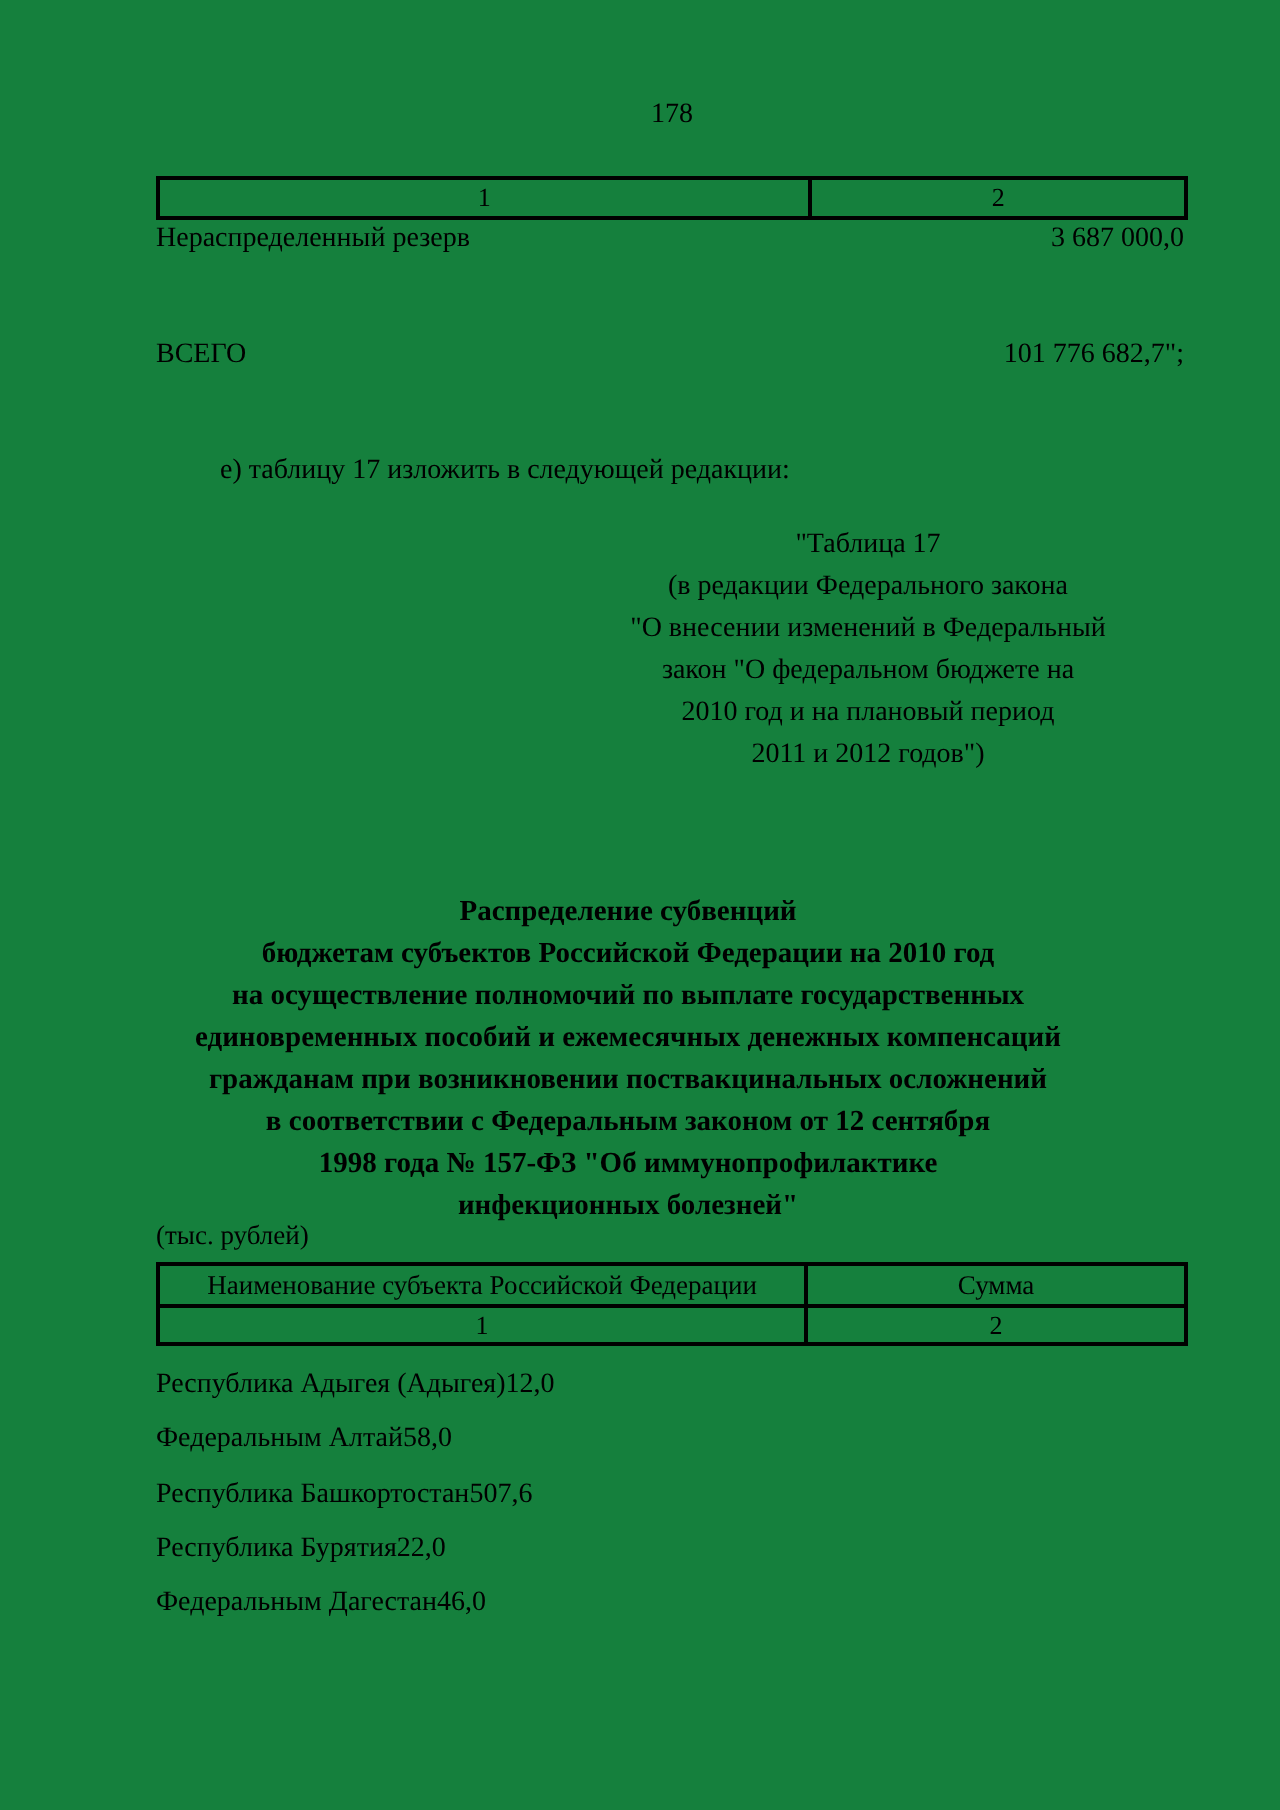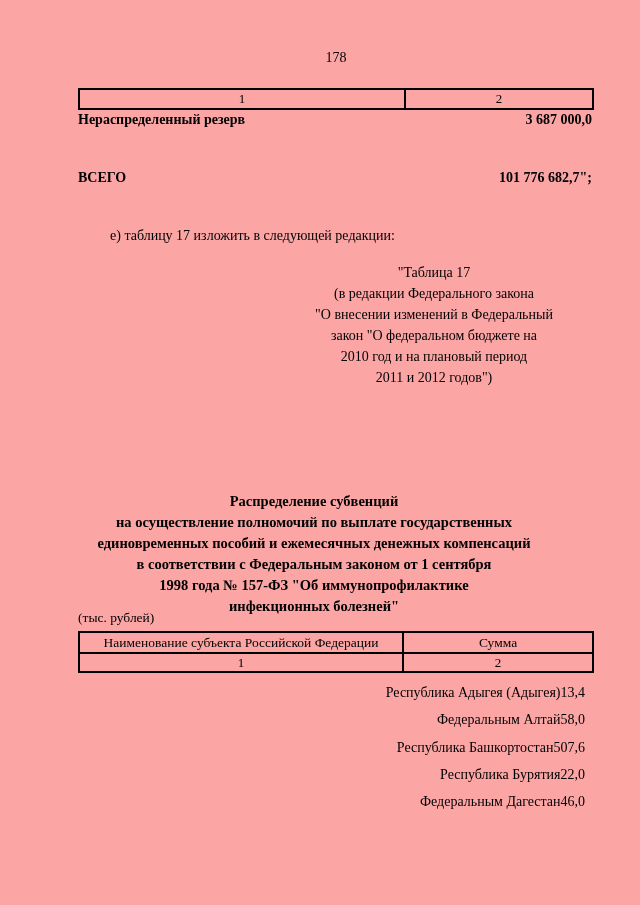--- a/index.html
+++ b/index.html
@@ -12,21 +12,21 @@
     height: 905px;
     font-family: "Liberation Serif", "DejaVu Serif", serif;
     color: #000;
     position: relative;
     overflow: hidden;
   }
   .page {
     position: relative;
     width: 640px;
     height: 905px;
-    background: #fca5a5;
+    background: #15803d;
   }
   .abs { position: absolute; }
 
   .page-number {
     top: 50px; left: 78px; width: 516px;
     text-align: center;
     font-size: 14px;
   }
 
   
@@ -45,21 +45,21 @@
   }
   .table1 .c2 {
     flex: 1;
     display: flex; align-items: center; justify-content: center;
   }
 
   .amount-row {
     left: 78px; width: 514px;
     display: flex;
     justify-content: space-between;
-    font-weight: bold;
+    font-weight: normal;
     font-size: 14px;
   }
   .amount-row.r1 { top: 112px; }
   .amount-row.r2 { top: 170px; }
 
   .para {
     top: 228px; left: 110px;
     font-size: 14px;
   }
 
@@ -69,21 +69,20 @@
     font-size: 14px;
     line-height: 21px;
   }
 
   .title-block {
     top: 446px; left: 64px; width: 500px;
     text-align: center;
     font-weight: bold;
     font-size: 14.5px;
     line-height: 21px;
-    margin-top: 45px;
   }
 
   .units-note {
     top: 610px; left: 78px; width: 500px;
     font-size: 13.5px;
   }
 
   
   .table2 {
     top: 631px; left: 78px; width: 516px;
@@ -107,21 +106,21 @@
     display: flex; align-items: center; justify-content: center;
   }
   .table2 .hc2 {
     flex: 1;
     display: flex; align-items: center; justify-content: center;
   }
 
   .data-row {
     left: 78px; width: 507px;
     display: flex;
-    justify-content: flex-end;
+    justify-content: flex-start;
     font-size: 14px;
     font-family: Liberation Serif, serif;
   }
 </style>
 </head>
 <body>
 
 <div class="page">
 
   <div class="abs page-number">178</div>
@@ -147,43 +146,45 @@
     <div>"Таблица 17</div>
     <div>(в редакции Федерального закона</div>
     <div>"О внесении изменений в Федеральный</div>
     <div>закон "О федеральном бюджете на</div>
     <div>2010  год и на плановый период</div>
     <div>2011 и 2012 годов")</div>
   </div>
 
   <div class="abs title-block">
     <div>Распределение субвенций</div>
+    <div>бюджетам субъектов Российской Федерации на 2010 год</div>
     <div>на осуществление полномочий по выплате государственных</div>
     <div>единовременных пособий и ежемесячных денежных компенсаций</div>
-    <div>в соответствии с Федеральным законом от 1 сентября</div>
+    <div>гражданам при возникновении поствакцинальных осложнений</div>
+    <div>в соответствии с Федеральным законом от 12 сентября</div>
     <div>1998 года № 157-ФЗ "Об иммунопрофилактике</div>
     <div>инфекционных болезней"</div>
   </div>
 
   <div class="abs units-note">(тыс. рублей)</div>
 
   <div class="abs table2">
     <div class="hrow">
       <div class="hc1">Наименование субъекта Российской Федерации</div>
       <div class="hc2">Сумма</div>
     </div>
     <div class="hrow numbers">
       <div class="hc1">1</div>
       <div class="hc2">2</div>
     </div>
   </div>
 
   <div class="abs data-row" style="top:685px">
     <span>Республика Адыгея (Адыгея)</span>
-    <span>13,4</span>
+    <span>12,0</span>
   </div>
   <div class="abs data-row" style="top:712px">
     <span>Федеральным Алтай</span>
     <span>58,0</span>
   </div>
   <div class="abs data-row" style="top:740px">
     <span>Республика Башкортостан</span>
     <span>507,6</span>
   </div>
   <div class="abs data-row" style="top:767px">

